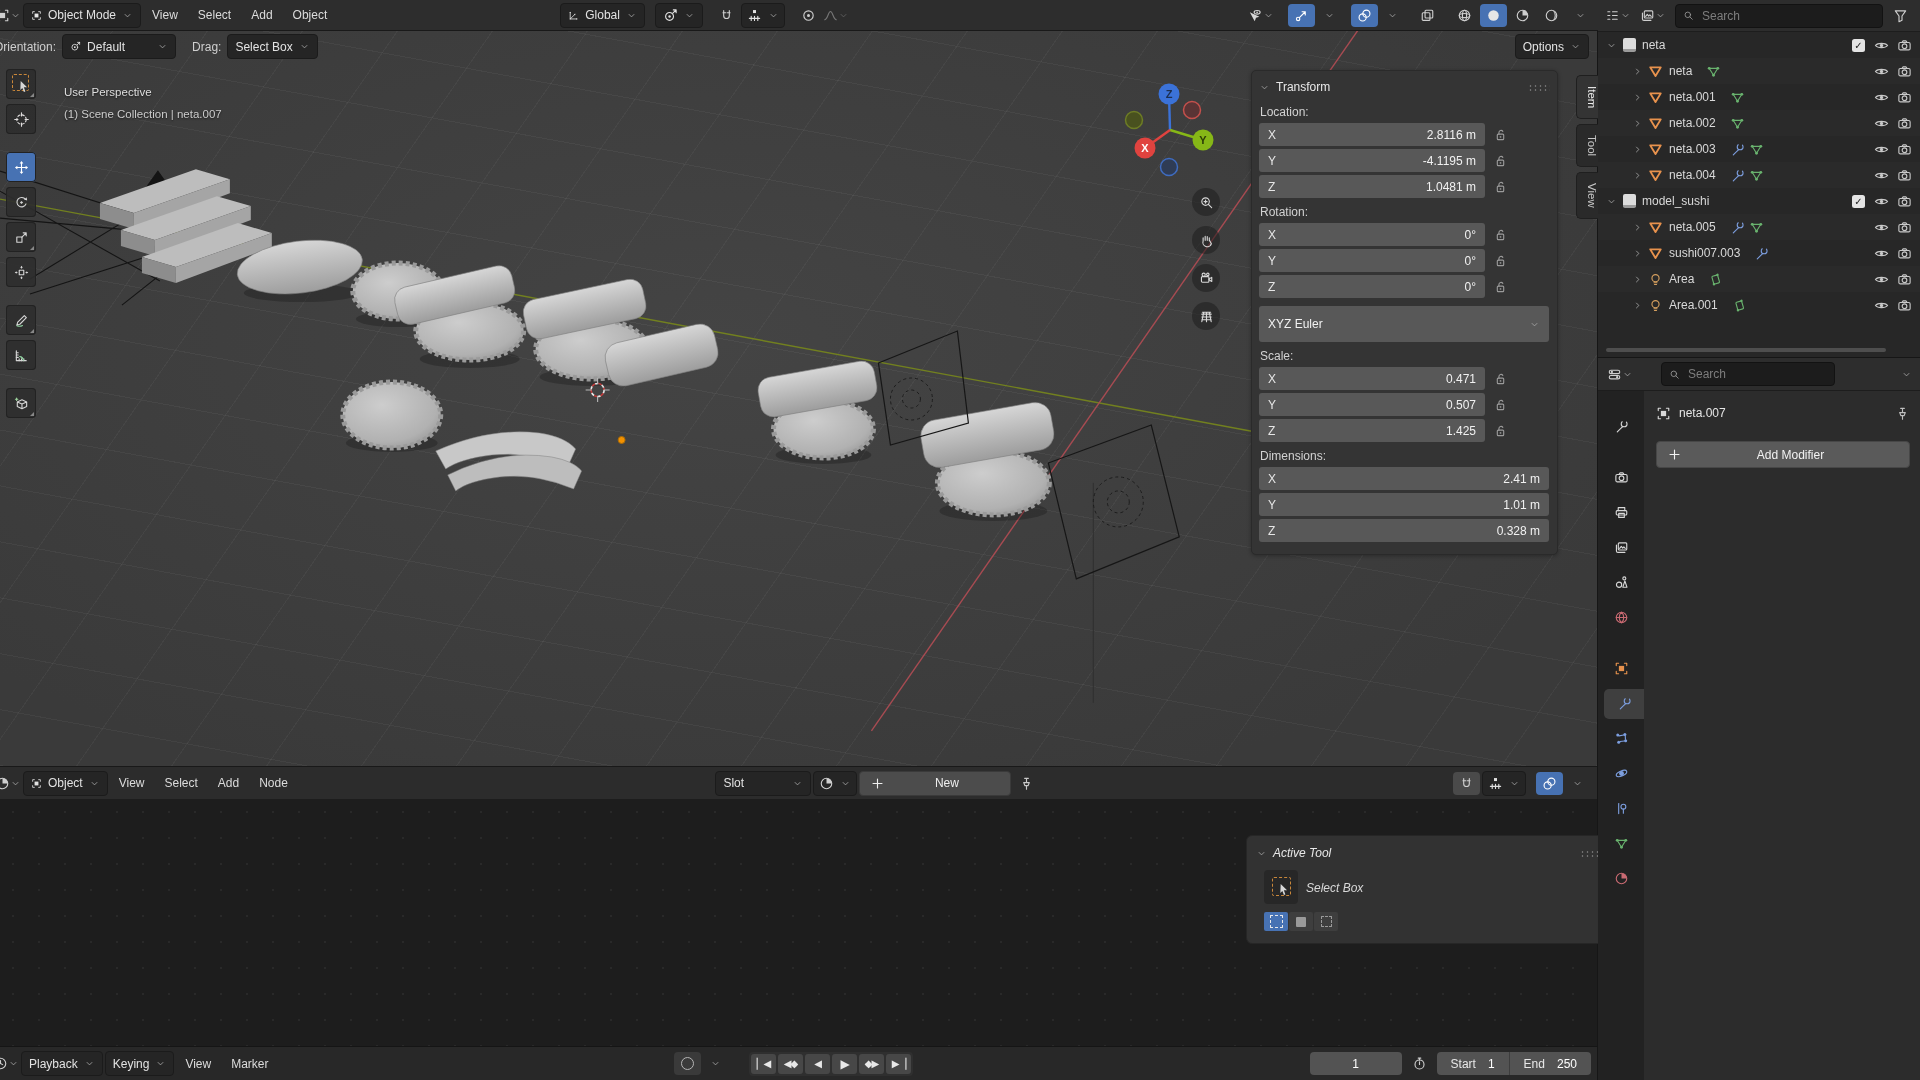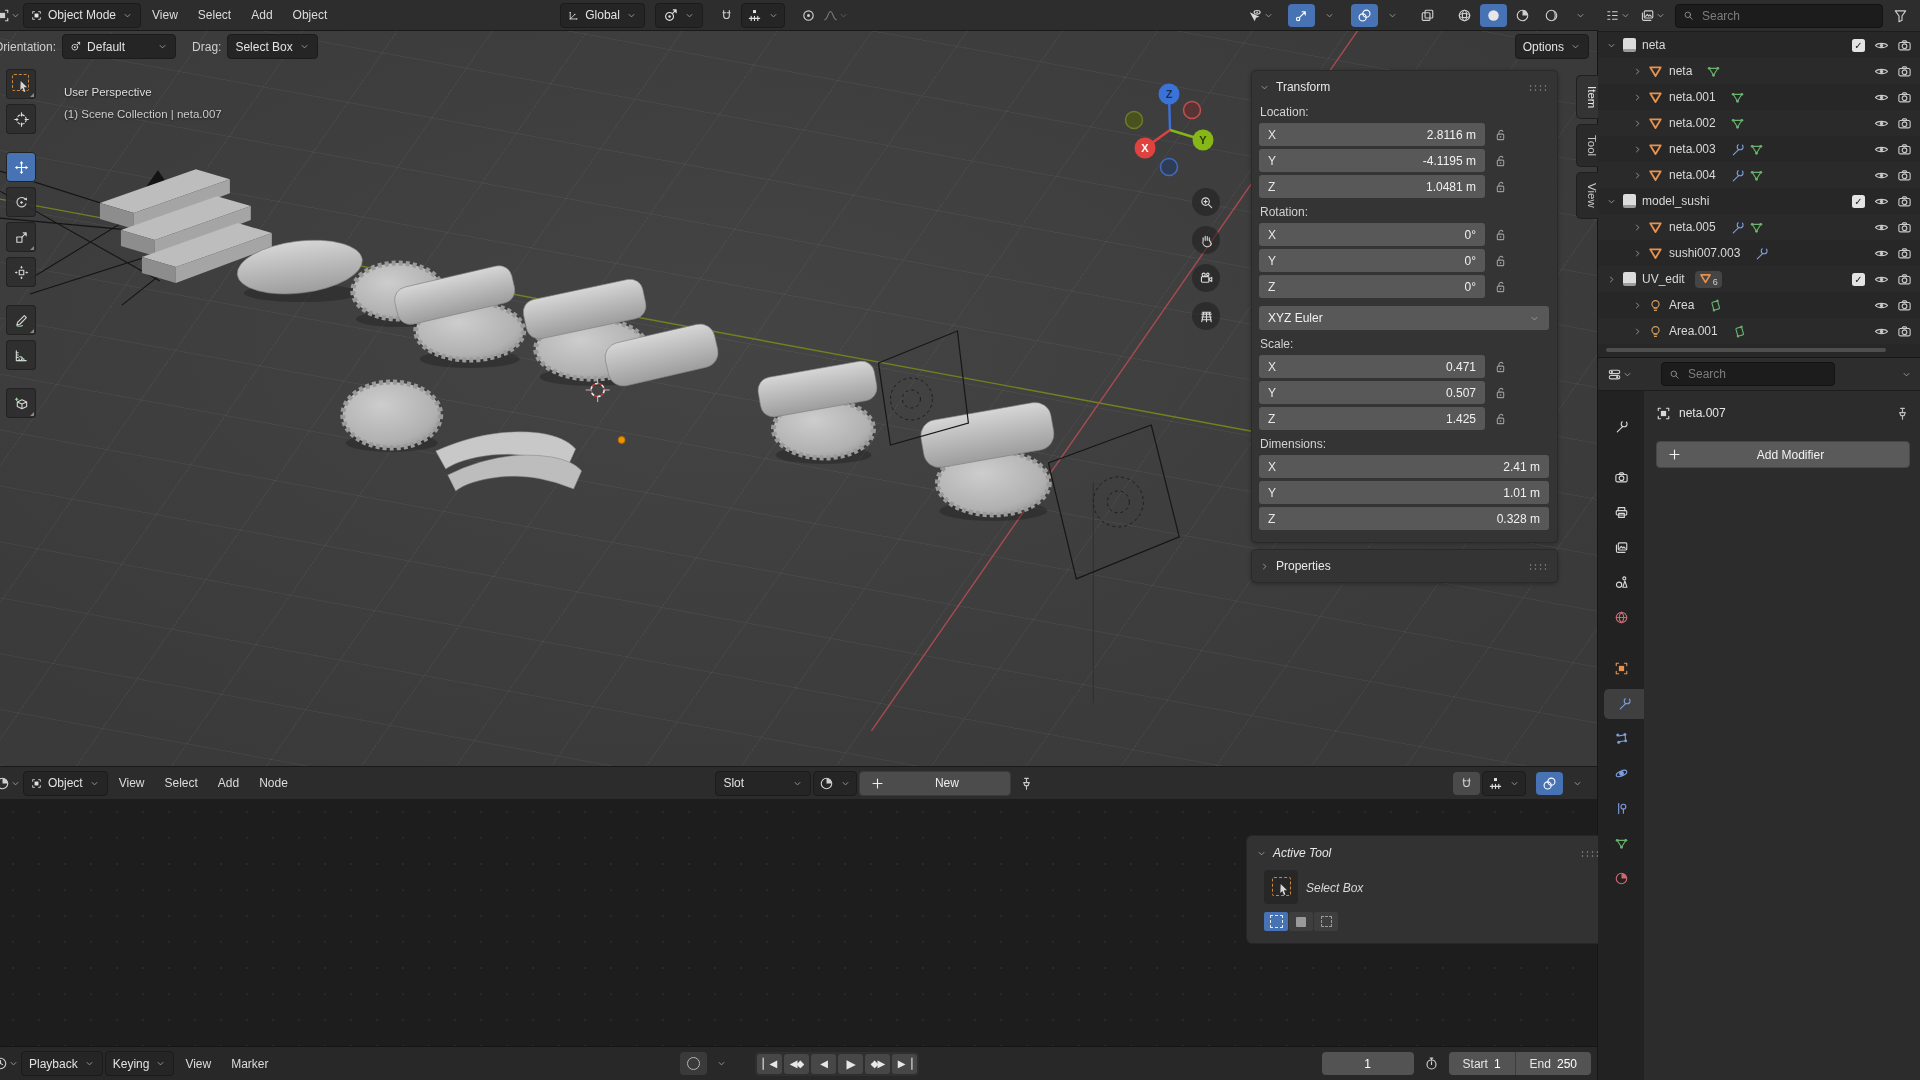--- a/index.html
+++ b/index.html
@@ -50,21 +50,21 @@
   #npanel{position:absolute;left:1251px;top:39px;width:307px;}
   .panel{background:#343434;border:1px solid #2a2a2a;border-radius:5px;box-shadow:0 1px 4px rgba(0,0,0,.3);padding:5px 7px 9px;margin-bottom:6px;}
   .phead{display:flex;align-items:center;gap:6px;height:22px;color:#e8e8e8;}
   .phead .grip{margin-left:auto;}
   .seclbl{color:#d2d2d2;margin:7px 1px 4px;}
   .frow{display:flex;align-items:center;gap:8px;margin-bottom:3px;}
   .field{display:flex;align-items:center;justify-content:space-between;background:#585858;border-radius:3px;height:23px;padding:0 9px;width:208px;color:#f1f1f1;}
   .field.full{width:272px;}
   .field .ax{color:#e6e6e6;}
   .lockic{color:#9a9a9a;}
-  .ddwide{display:flex;align-items:center;justify-content:space-between;background:#585858;border-radius:3px;height:24px;padding:0 9px;width:272px;color:#f1f1f1;margin:8px 0 2px;}
+  .ddwide{display:flex;align-items:center;justify-content:space-between;background:#585858;border-radius:3px;height:36px;padding:0 9px;width:272px;color:#f1f1f1;margin:8px 0 2px;}
   
   #stabs{position:absolute;left:1576px;top:44px;display:flex;flex-direction:column;gap:5px;}
   .stab{writing-mode:vertical-rl;width:21px;padding:10px 0;text-align:center;background:#2a2a2a;border:1px solid #1f1f1f;border-right:0;border-radius:5px 0 0 5px;color:#c6c6c6;font-size:11.5px;}
   .stab.active{background:#343434;color:#ececec;}
   
   #sh{left:0;top:766px;width:1598px;height:280px;border-right:1px solid #161616;}
   #shh{height:32px;background:#2c2c2c;border-top:1px solid #191919;border-bottom:1px solid #171717;display:flex;align-items:center;gap:2px;padding:0 6px;}
   #shb{position:absolute;left:0;top:33px;right:0;bottom:0;background:#1d1d1d;
        background-image:radial-gradient(rgba(255,255,255,.05) 1px,transparent 1.3px);background-size:26px 26px;}
   #atool{position:absolute;left:1246px;top:36px;width:346px;background:#333333F5;border:1px solid #262626;border-radius:6px;padding:6px 9px 12px;font-style:italic;}
@@ -76,21 +76,21 @@
   .solidsq{width:10px;height:10px;background:#9a9a9a;border-radius:1px;}
   .newbtn{display:flex;align-items:center;background:#4c4c4c;border:1px solid #3a3a3a;border-radius:4px;height:23px;padding:0 10px;gap:8px;color:#efefef;width:130px;}
   .newbtn .nlabel{flex:1;text-align:center;}
   
   #tl{left:0;top:1046px;width:1598px;height:34px;background:#282828;border-top:1px solid #151515;border-right:1px solid #161616;display:flex;align-items:center;gap:2px;padding:0 6px;}
   .transport{display:flex;gap:2px;background:#2f2f2f;border-radius:4px;padding:2px;}
   .tpb{width:25px;height:20px;border-radius:3px;background:#474747;color:#e8e8e8;display:flex;align-items:center;justify-content:center;font-family:"DejaVu Sans",sans-serif;font-size:10px;letter-spacing:-1px;}
   .tpb::before{content:attr(data-g);}
   .tlfield{display:flex;align-items:center;justify-content:center;background:#535353;border-radius:4px;height:23px;color:#fff;}
   .sepill{display:flex;align-items:center;background:#535353;border-radius:4px;height:23px;color:#fff;}
-  .sepill .half{display:flex;align-items:center;gap:6px;padding:0 14px;}
+  .sepill .half{display:flex;align-items:center;gap:12px;padding:0 14px;}
   .sepill .divv{width:1px;height:23px;background:#3d3d3d;}
   .sepill .slbl{color:#e8e8e8;}
   
   #ol{left:1598px;top:0;width:322px;height:358px;background:#272727;border-bottom:1px solid #161616;}
   #olh{height:31px;display:flex;align-items:center;gap:4px;padding:0 6px;background:#2d2d2d;border-bottom:1px solid #1d1d1d;}
   .olrow{display:flex;align-items:center;height:26px;padding-right:4px;color:#d9d9d9;}
   .olrow:nth-child(even){background:rgba(255,255,255,.015);}
   .olname{margin-left:6px;white-space:nowrap;}
   .olextra{display:flex;gap:4px;margin-left:14px;}
   .olsp{flex:1;}
@@ -806,29 +806,20 @@
               <span>1.01 m</span>
             </div>
           </div>
       <div class="frow">
             <div class="field full">
               <span class="ax">Z</span>
               <span>0.328 m</span>
             </div>
           </div>
     </div>
-    <div class="panel" style="padding-bottom:5px">
-      <div class="phead">
-        <svg class="ic sm chev">
-              <use href="#chevr"></use>
-            </svg>
-        <span>Properties</span>
-        <span class="grip"></span>
-      </div>
-    </div>
   </div>
 
   <div id="stabs">
     <div class="stab active">Item</div>
     <div class="stab">Tool</div>
     <div class="stab">View</div>
   </div>
 </div>
 
 <div id="sh" class="region">
@@ -1257,47 +1248,20 @@
             <svg class="ic">
               <use href="#eye"></use>
             </svg>
           </span>
       <span class="slot">
             <svg class="ic">
               <use href="#cam"></use>
             </svg>
           </span>
     </div>
-    <div class="olrow" style="padding-left:8px">
-      <svg class="ic sm chev">
-            <use href="#chevr"></use>
-          </svg>
-      <span style="width:13px;height:11px;background:#dcdcdc;border-radius:2px;margin-left:6px;border-bottom:3px solid #9b9b9b"></span>
-      <span class="olname">UV_edit</span>
-      <span class="badge">
-            <svg class="ic c-orange" style="width:13px;height:13px">
-              <use href="#tri"></use>
-            </svg>
-            <span class="bnum">6</span>
-          </span>
-      <span class="olsp"></span>
-      <span class="slot">
-            <span class="cb"></span>
-          </span>
-      <span class="slot">
-            <svg class="ic">
-              <use href="#eye"></use>
-            </svg>
-          </span>
-      <span class="slot">
-            <svg class="ic">
-              <use href="#cam"></use>
-            </svg>
-          </span>
-    </div>
     <div class="olrow" style="padding-left:34px">
       <svg class="ic sm chev">
             <use href="#chevr"></use>
           </svg>
       <svg class="ic c-bulb" style="margin-left:5px">
             <use href="#bulb"></use>
           </svg>
       <span class="olname">Area</span>
       <span class="olextra">
             <svg class="ic c-green">

